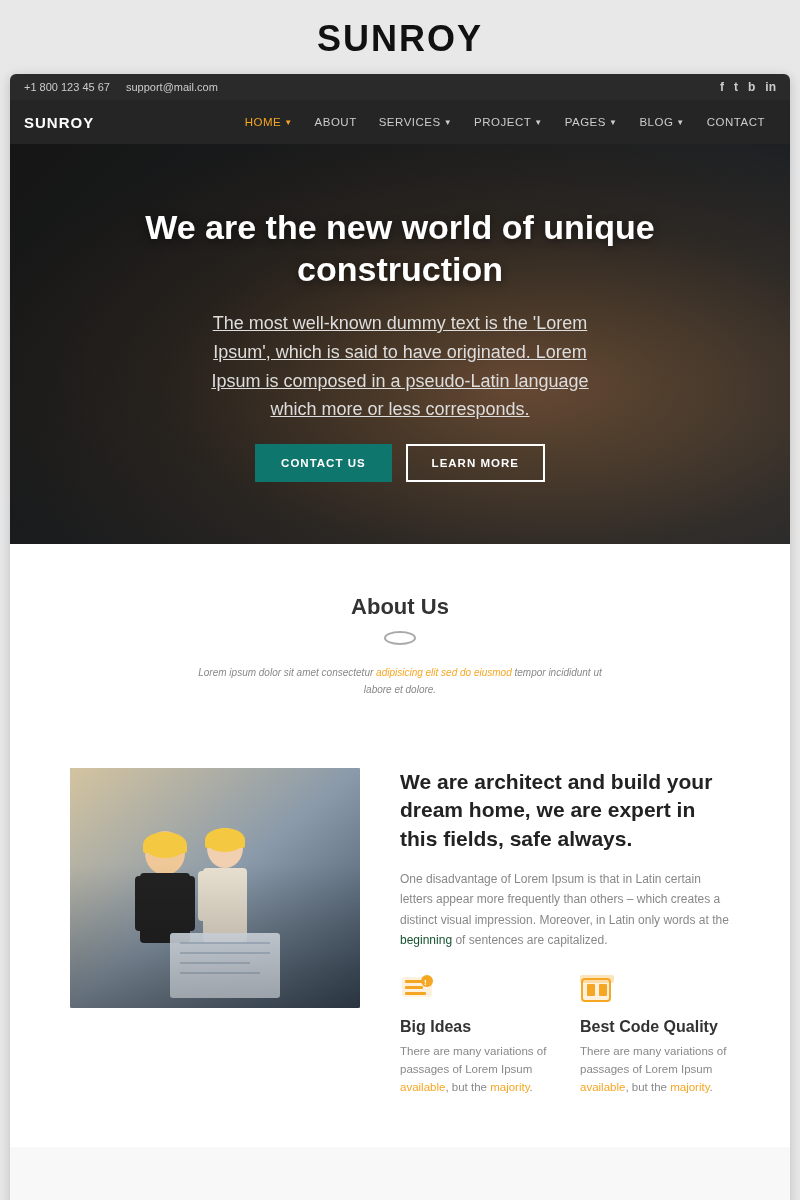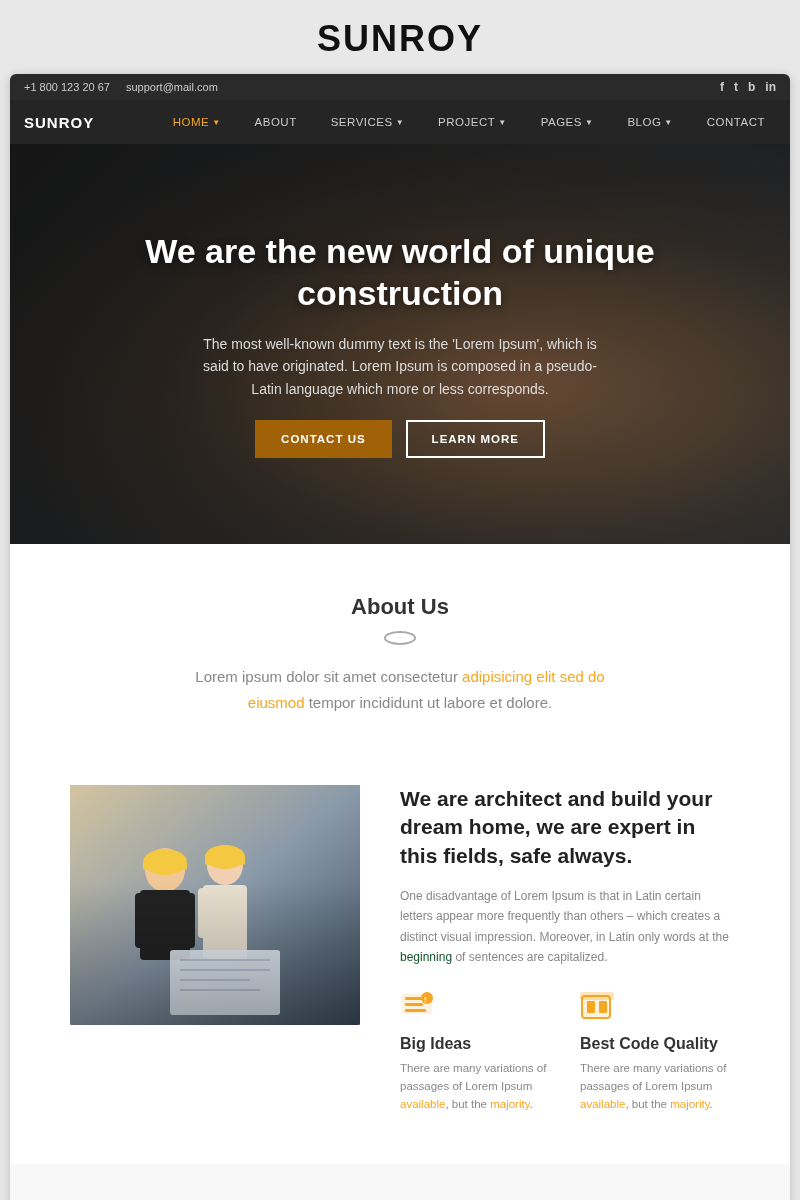--- a/index.html
+++ b/index.html
@@ -58,21 +58,21 @@
       align-items: center;
       justify-content: space-between;
       height: 44px;
     }
     .navbar-brand {
       color: #fff;
       font-weight: 900;
       font-size: 15px;
       letter-spacing: 1px;
     }
-    .nav-links { display: flex; gap: 12px; }
+    .nav-links { display: flex; gap: 0; }
     .nav-links a {
       color: #ccc;
       text-decoration: none;
       font-size: 11.5px;
       padding: 0 11px;
       height: 44px;
       display: flex;
       align-items: center;
       font-weight: 500;
       letter-spacing: 0.5px;
@@ -117,31 +117,32 @@
       padding: 0 20px;
     }
     .hero-title {
       font-size: 34px;
       font-weight: 800;
       line-height: 1.25;
       margin-bottom: 18px;
       text-shadow: 0 2px 8px rgba(0,0,0,0.5);
     }
     .hero-subtitle {
-      font-size: 14px;
+      font-size: 18px;
       color: #ddd;
       line-height: 1.6;
       margin-bottom: 20px;
       max-width: 420px;
       margin-left: auto;
       margin-right: auto;
+      text-decoration: underline;
     }
     .hero-buttons { display: flex; gap: 14px; justify-content: center; }
     .btn-primary {
-      background: #a16207;
+      background: #0f766e;
       color: #fff;
       border: none;
       padding: 11px 26px;
       font-size: 11.5px;
       font-weight: 700;
       letter-spacing: 1px;
       text-transform: uppercase;
       cursor: pointer;
     }
     .btn-secondary {
@@ -188,25 +189,26 @@
     .divider-icon::before {
       content: '';
       width: 28px;
       height: 10px;
       border: 2px solid #aaa;
       border-radius: 50%;
       display: block;
     }
     .section-desc {
       text-align: center;
-      font-size: 15px;
+      font-size: 10px;
       color: #888;
       line-height: 1.7;
       max-width: 420px;
       margin: 0 auto;
+      font-style: italic;
     }
     .section-desc a { color: #f5a623; text-decoration: none; }
 
     
     .about-details {
       display: flex;
       gap: 40px;
       padding: 30px 60px 50px;
       background: #fff;
       align-items: flex-start;
@@ -284,21 +286,21 @@
 <div class="page-wrapper">
 
   <div class="site-title-bar">
     <h1>SUNROY</h1>
   </div>
 
   <div class="browser-chrome">
 
     <div class="top-bar">
       <div class="top-bar-left">
-        <span>+1 800 123 20 67</span>
+        <span>+1 800 123 45 67</span>
         <span>support@mail.com</span>
       </div>
       <div class="top-bar-right">
         <a>f</a>
         <a>t</a>
         <a>b</a>
         <a>in</a>
       </div>
     </div>
 

